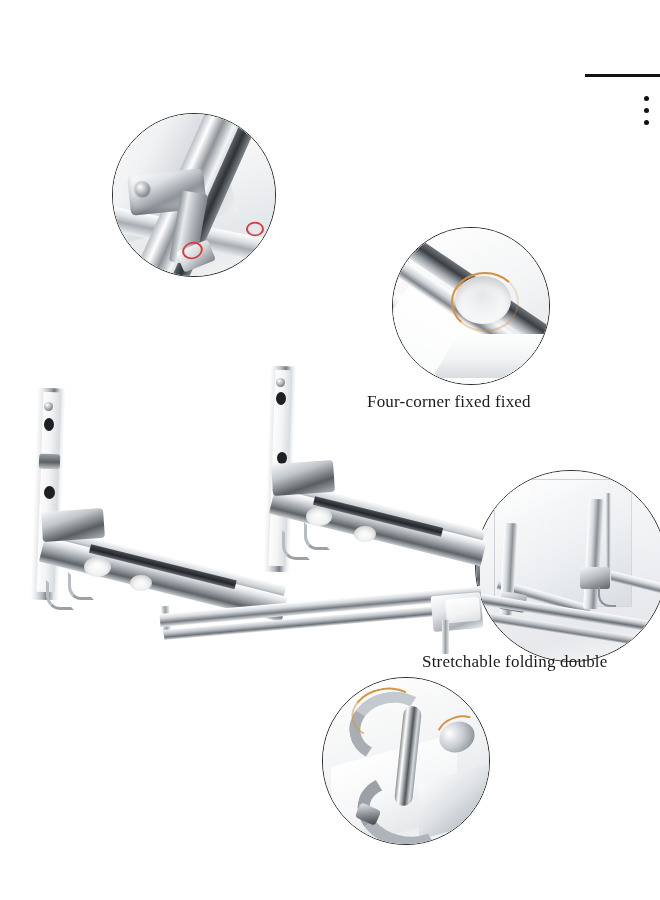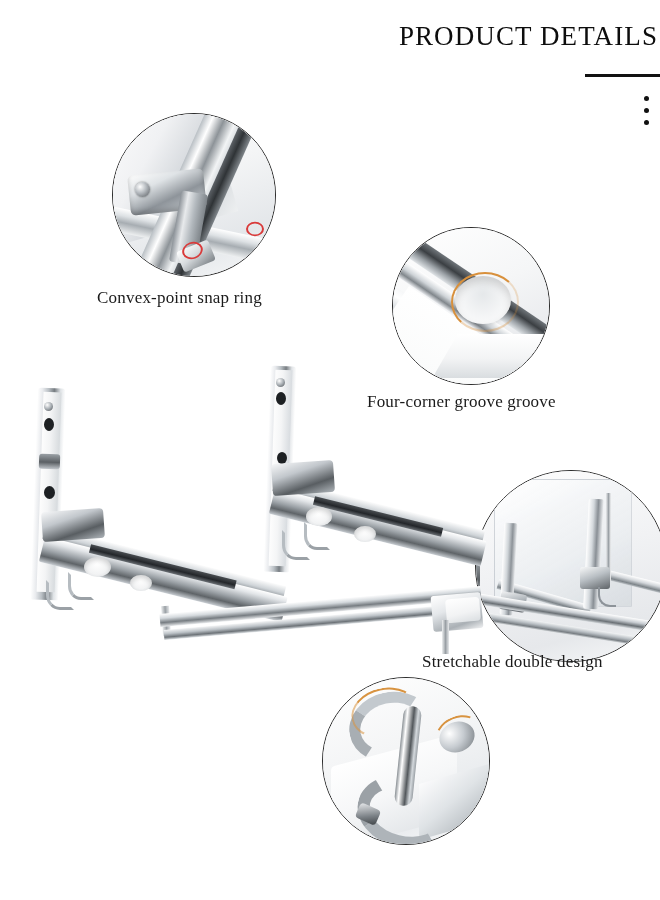--- a/index.html
+++ b/index.html
@@ -465,23 +465,20 @@
     position: absolute; left: 148px; top: 248px; width: 8px; height: 30px;
     background: linear-gradient(90deg,#eef0f1 0%,#9aa0a5 50%,#e7e9eb 100%);
     transform: rotate(-4deg);
   }
 </style>
 </head>
 <body>
 
 <div id="page">
 
-  <div id="header">
-    <div id="page-title">PRODUCT DETAILS</div>
-  </div>
   <div id="title-rule"></div>
   <div id="title-dots">
     <div class="dot"></div>
     <div class="dot"></div>
     <div class="dot"></div>
   </div>
 
   <div id="callout-1" class="callout">
     <div class="inner">
       <div id="c1-bg"></div>
@@ -490,54 +487,53 @@
       <div id="c1-diag"></div>
       <div id="c1-diag2"></div>
       <div id="c1-hinge"></div>
       <div id="c1-screw"></div>
       <div id="c1-arm"></div>
       <div id="c1-tip"></div>
       <div id="c1-ring"></div>
       <div id="c1-ring2"></div>
     </div>
   </div>
-  <div id="caption-1" class="caption">Convex-point snap ring</div>
 
   <div id="callout-2" class="callout">
     <div class="inner">
       <div id="c2-bg"></div>
       <div id="c2-rail1"></div>
       <div id="c2-rail2"></div>
       <div id="c2-rail3"></div>
       <div id="c2-face"></div>
       <div id="c2-lip"></div>
       <div id="c2-cup"></div>
       <div id="c2-cup-ring"></div>
     </div>
   </div>
-  <div id="caption-2" class="caption">Four-corner groove groove</div>
+  <div id="caption-2" class="caption">Four-corner fixed fixed</div>
 
   <div id="callout-3" class="callout">
     <div class="inner">
       <div id="c3-bg"></div>
       <div id="c3-panel"></div>
       <div id="c3-fragment"></div>
       <div id="c3-armL"></div>
       <div id="c3-armR"></div>
       <div id="c3-plateL"></div>
       <div id="c3-plateR"></div>
       <div id="c3-rodR"></div>
       <div id="c3-hingeR"></div>
       <div id="c3-hingeL"></div>
       <div id="c3-hook"></div>
       <div id="c3-railA"></div>
       <div id="c3-railB"></div>
     </div>
   </div>
-  <div id="caption-3" class="caption">Stretchable double design</div>
+  <div id="caption-3" class="caption">Stretchable folding double</div>
 
   <div id="callout-4" class="callout">
     <div class="inner">
       <div id="c4-bg"></div>
       <div id="c4-plate"></div>
       <div id="c4-plate-edge"></div>
       <div id="c4-stem"></div>
       <div id="c4-upper-hook"></div>
       <div id="c4-upper-hook-hl"></div>
       <div id="c4-knob"></div>

